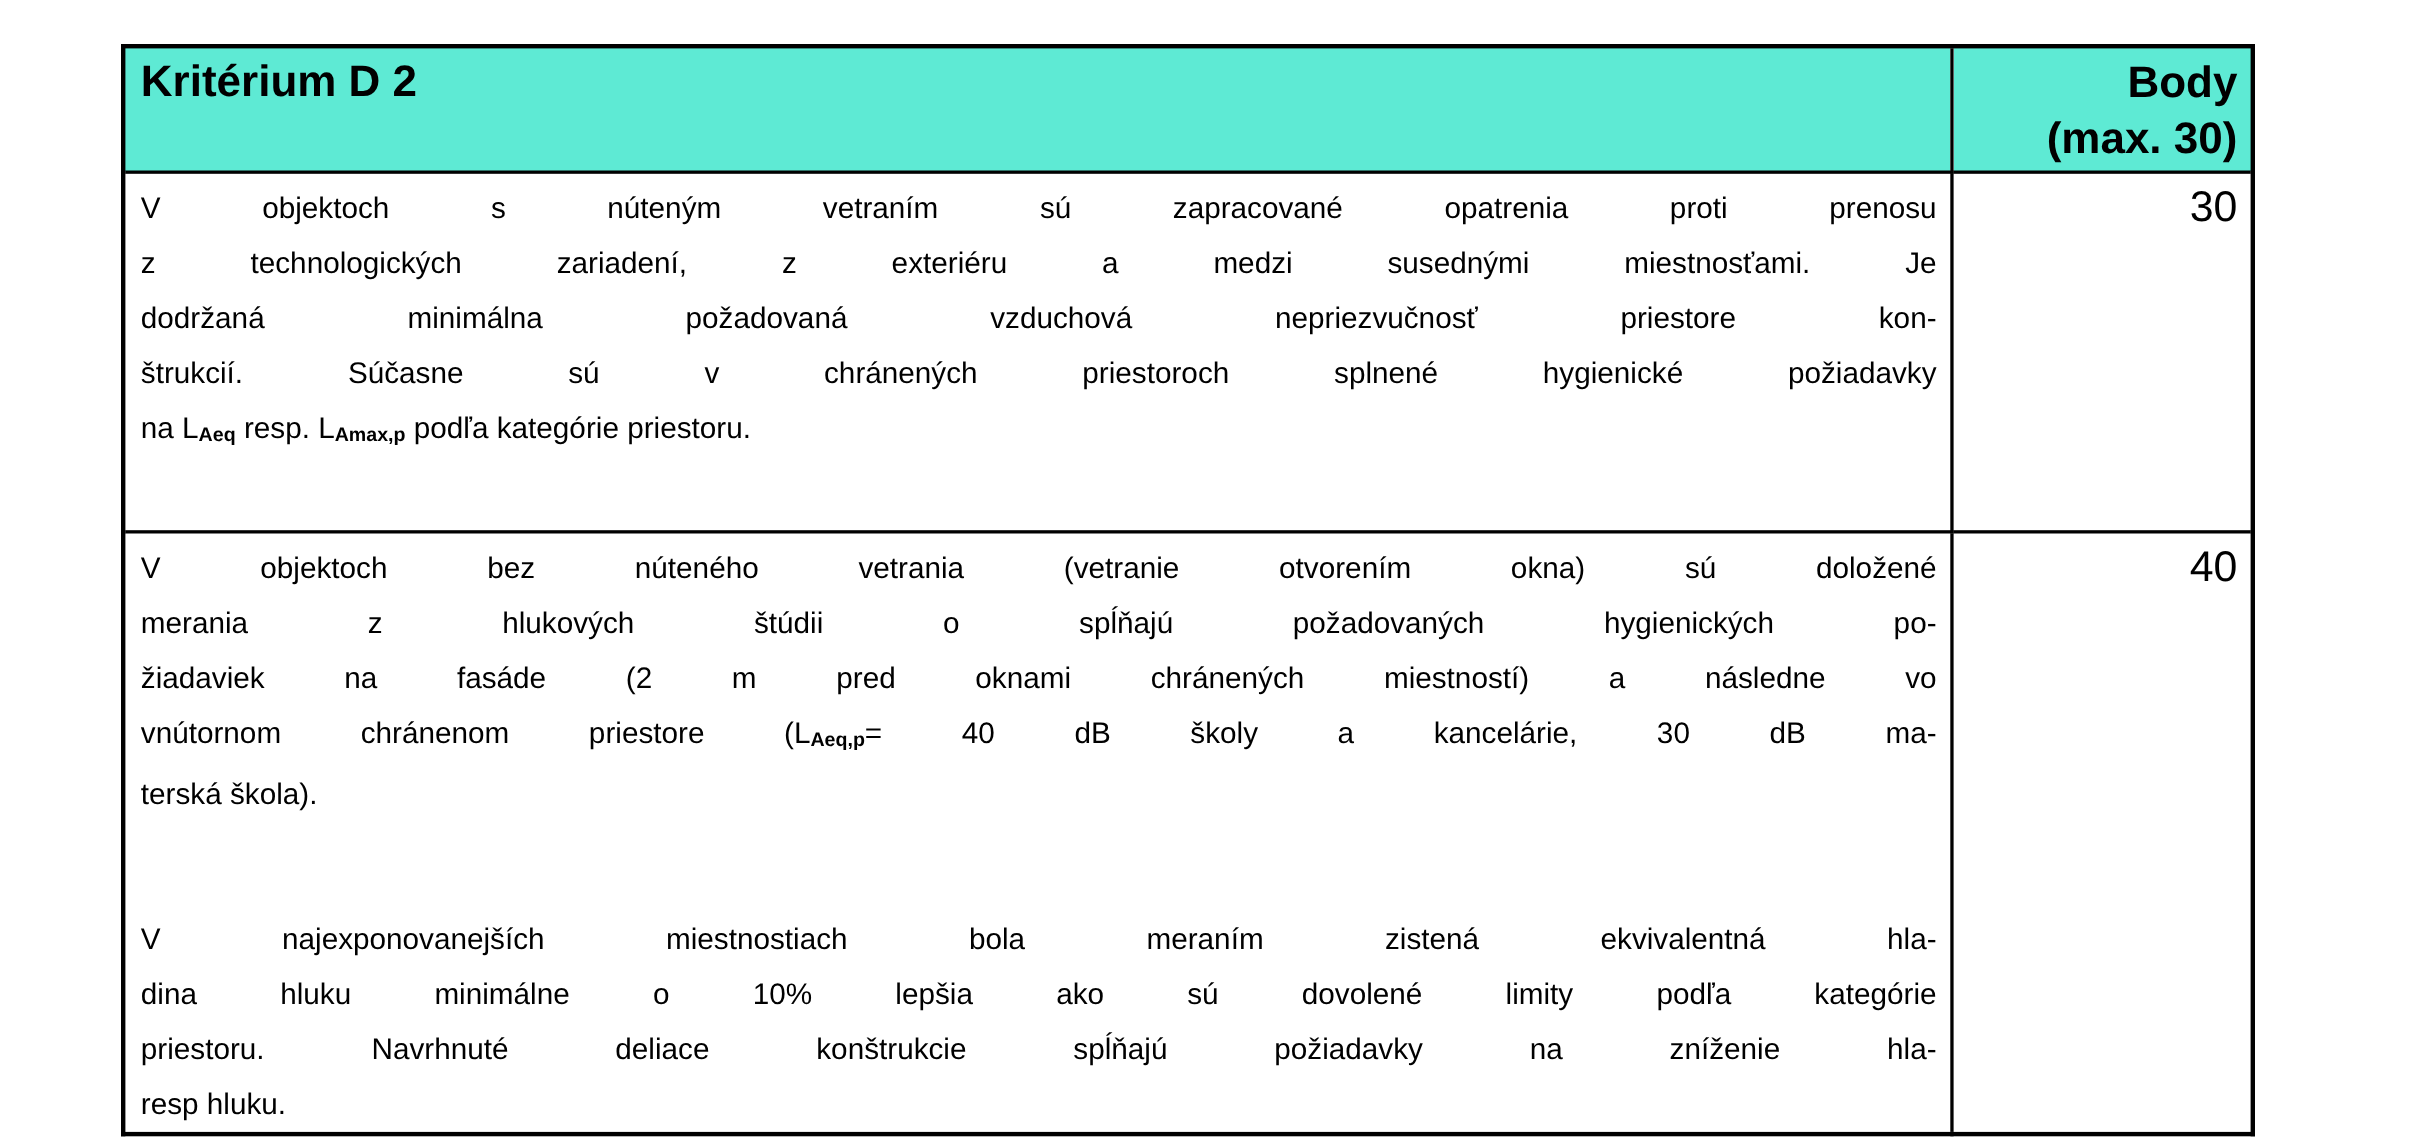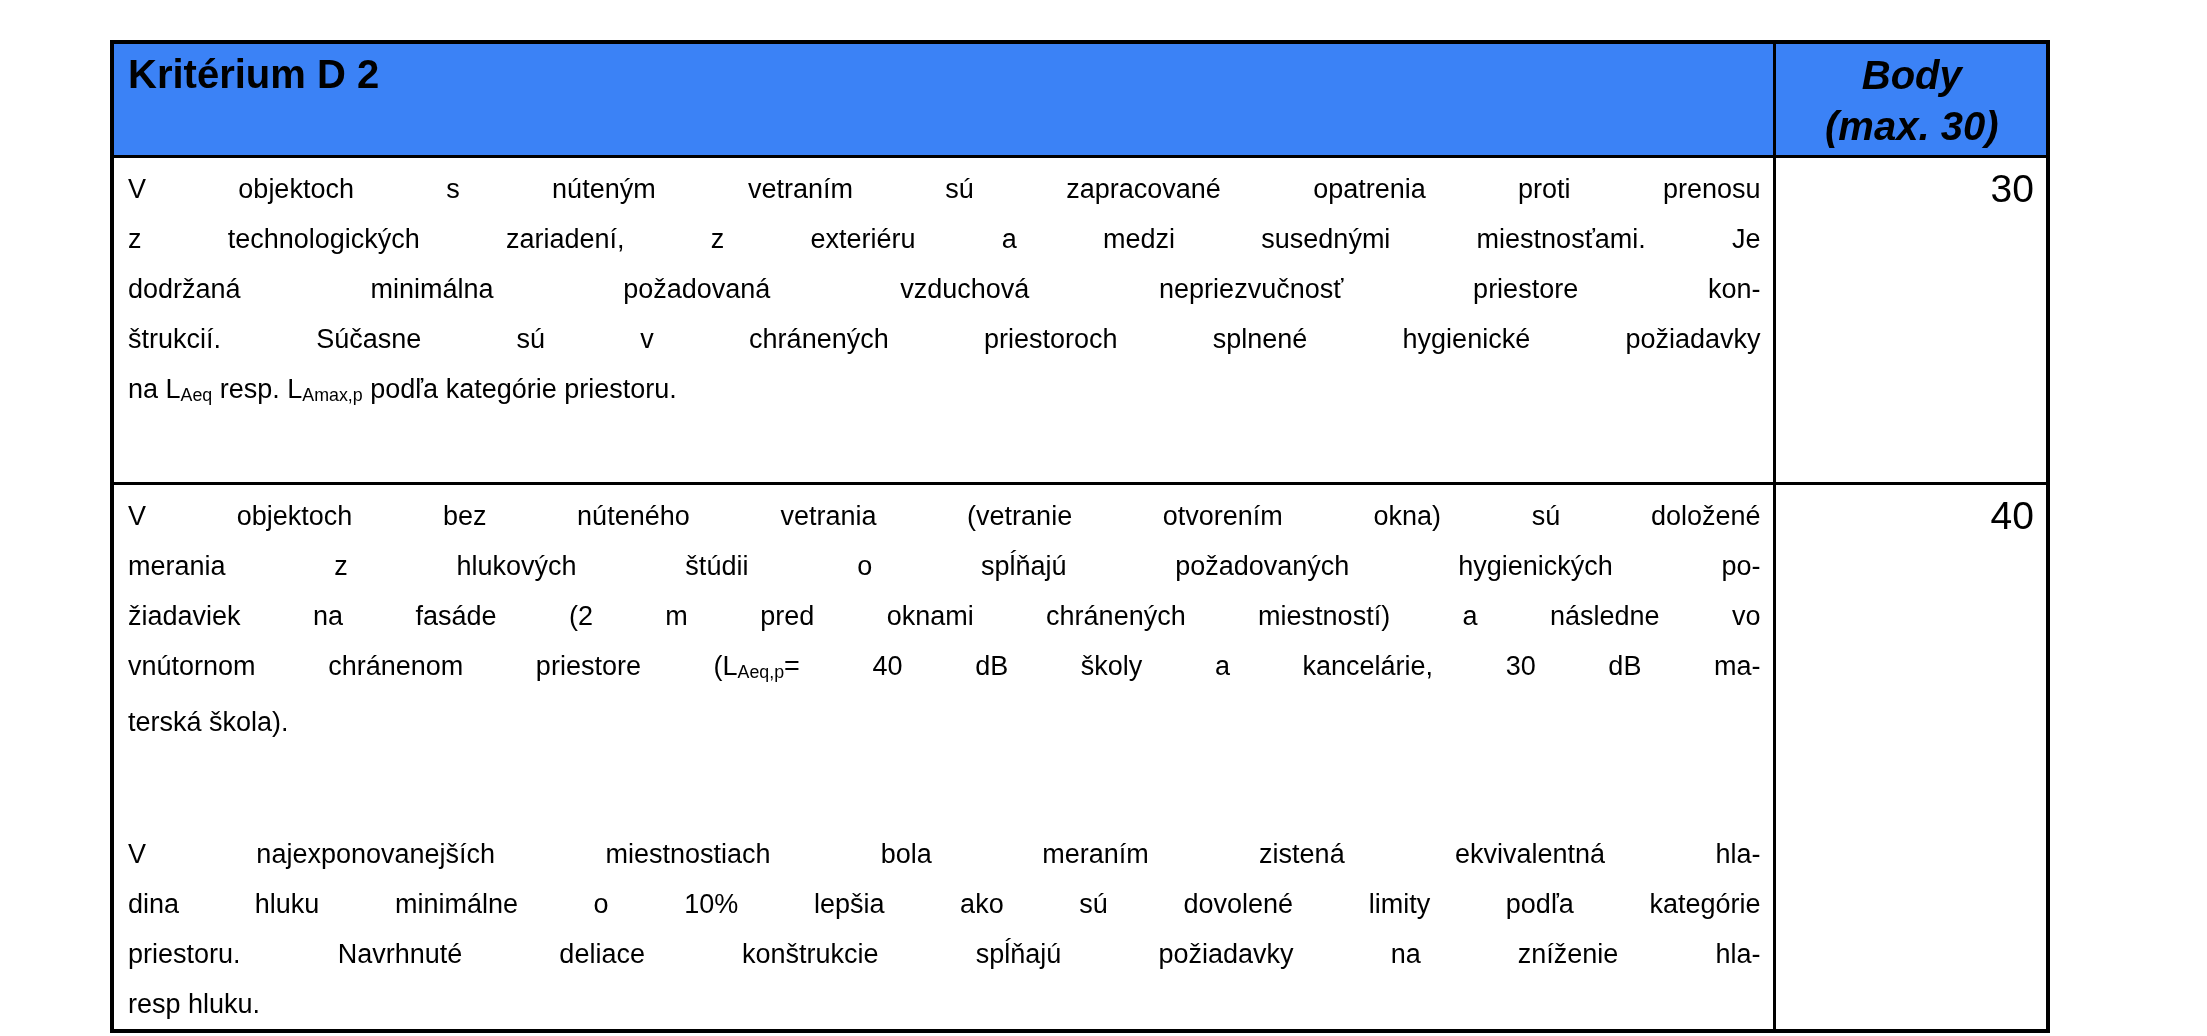--- a/index.html
+++ b/index.html
@@ -28,36 +28,35 @@
     table.crit-table td {
       border: 3px solid #000000;
       vertical-align: top;
       padding: 6px 12px 0 14px;
       overflow: hidden;
     }
     col.c-text   { width: 1662px; }
     col.c-points { width: 274px; }
 
     tr.hdr-row td {
-      background: #3b82f6;
+      background: #5eead4;
       height: 105px;
     }
     .hdr-criterion {
       font-size: 40px;
       font-weight: bold;
       line-height: 49px;
       padding-top: 2px;
     }
     .hdr-points {
-      text-align: center;
+      text-align: right;
       font-weight: bold;
       font-size: 40px;
       line-height: 51px;
       padding-top: 1px;
-      font-style: italic;
     }
 
     tr.row-1 td { height: 318px; }
     tr.row-2 td { height: 523px; }
 
     .bodytext {
       font-size: 27px;
       line-height: 50px;
     }
     .jline {
@@ -68,20 +67,21 @@
     .lline {
       text-align: left;
     }
     .para + .para {
       margin-top: 82px;
     }
     .subsc {
       font-size: 0.66em;
       vertical-align: -0.17em;
       letter-spacing: 0;
+      font-weight: bold;
     }
     .points-cell {
       text-align: right;
       font-size: 39px;
       line-height: 50px;
     }
   </style>
 </head>
 <body>
 

